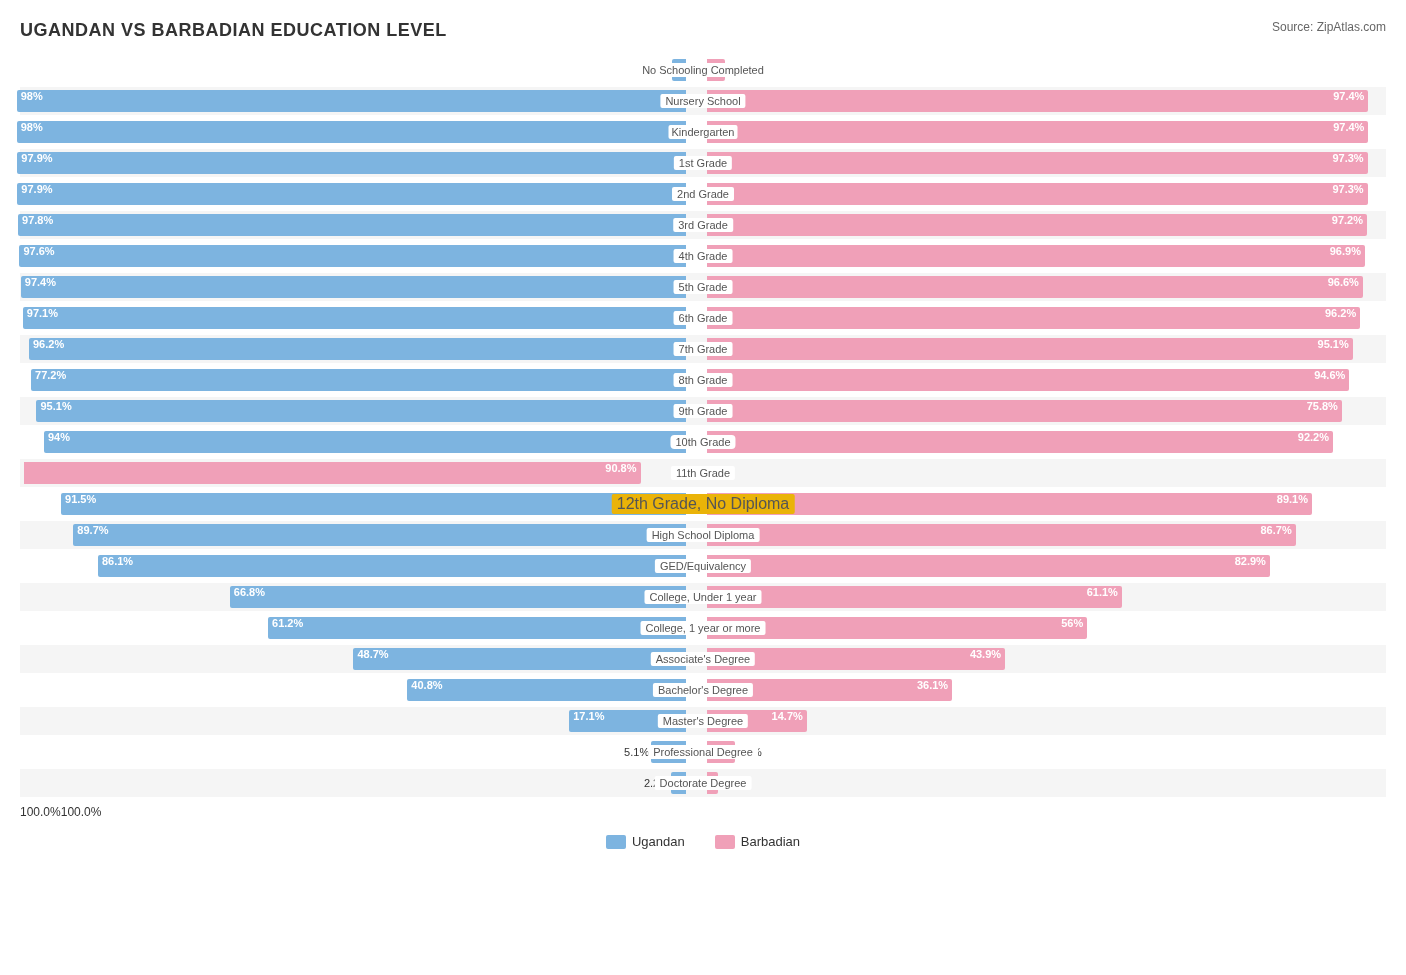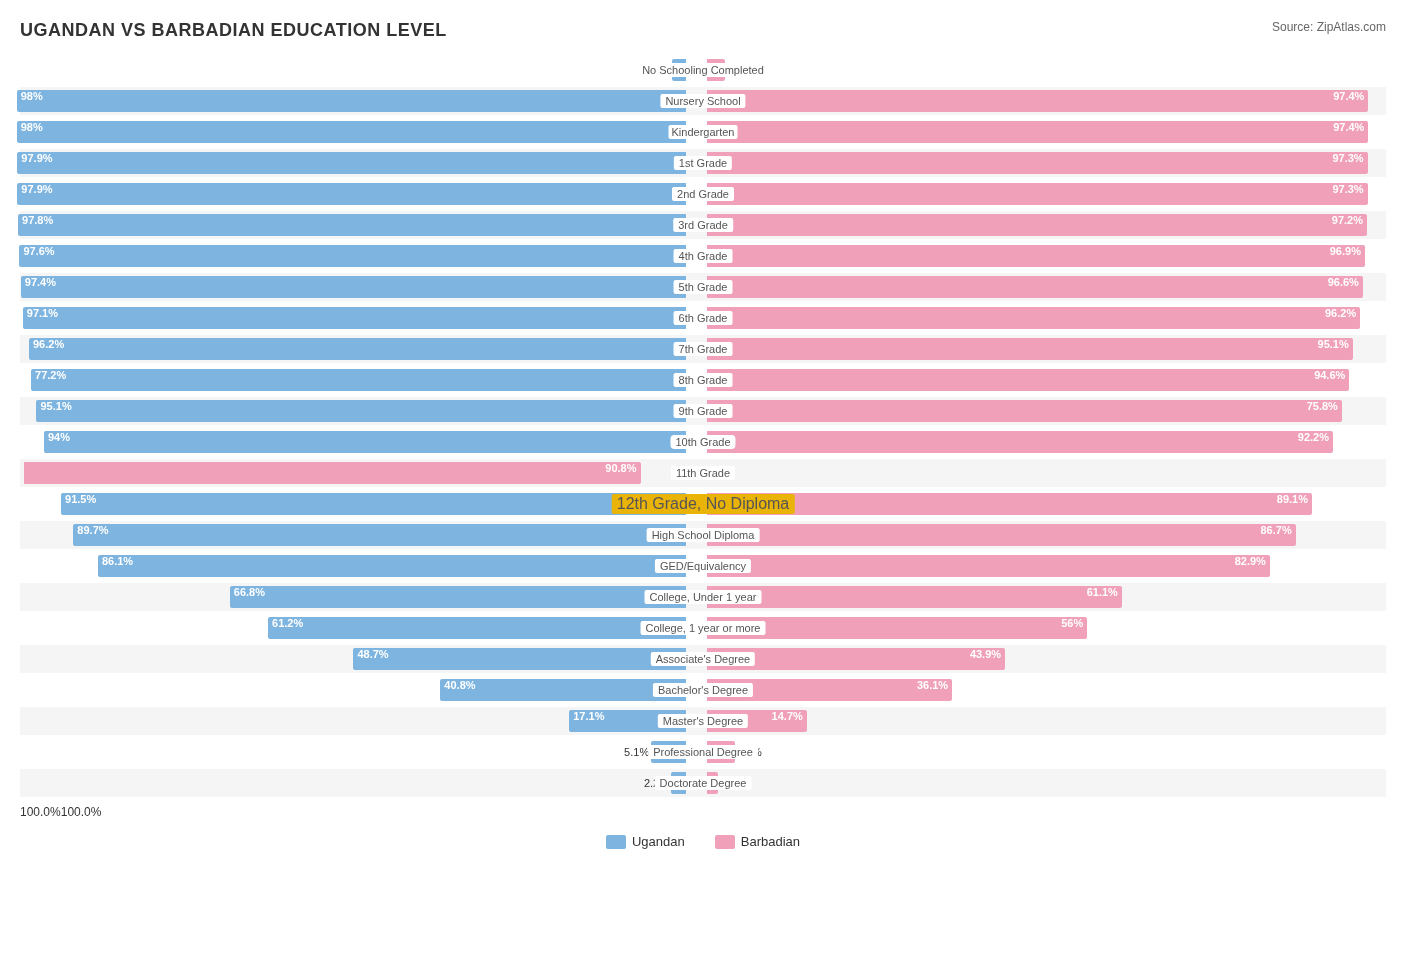--- a/index.html
+++ b/index.html
@@ -510,21 +510,21 @@
         <div class="bar-right" style="width:100%;position:relative;">
           <span class="value-inside-right">43.9%</span>
         </div>
 
       </div>
     </div>
   </div>
       <div class="bar-row">
     <div class="left-section">
       <div class="bar-left-wrap" style="width:40.8%;">
-        <div class="bar-left" style="width:100%;position:relative;margin-left:33px;">
+        <div class="bar-left" style="width:100%;position:relative;">
           <span class="value-inside-left">40.8%</span>
         </div>
 
       </div>
     </div>
     <div style="position:absolute;left:50%;transform:translateX(-50%);font-size:11px;color:#555;white-space:nowrap;background:#fff;padding:1px 5px;z-index:10;border-radius:2px;">Bachelor's Degree</div>
     <div class="right-section">
       <div class="bar-right-wrap" style="width:36.1%;position:relative;">
         <div class="bar-right" style="width:100%;position:relative;">
           <span class="value-inside-right">36.1%</span>

